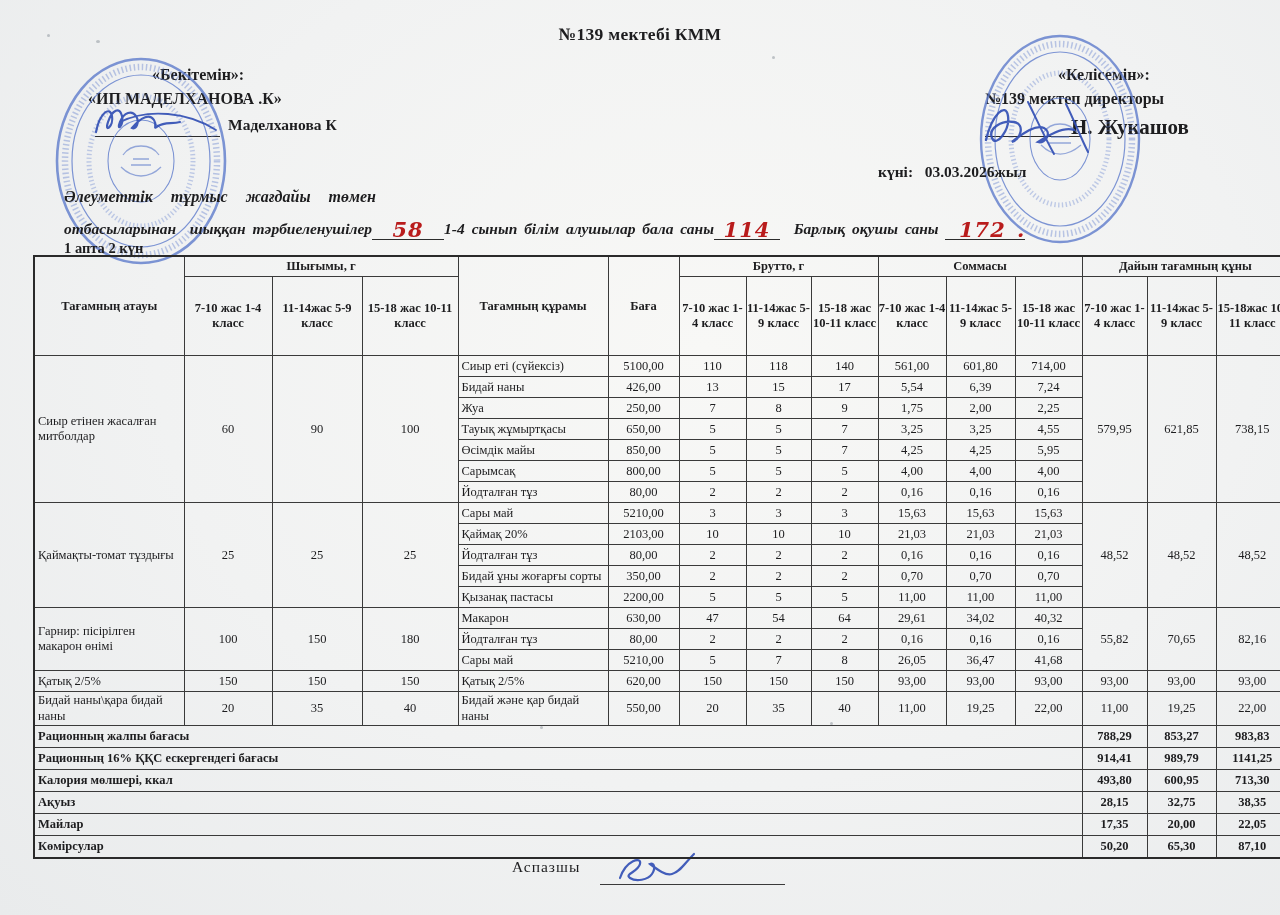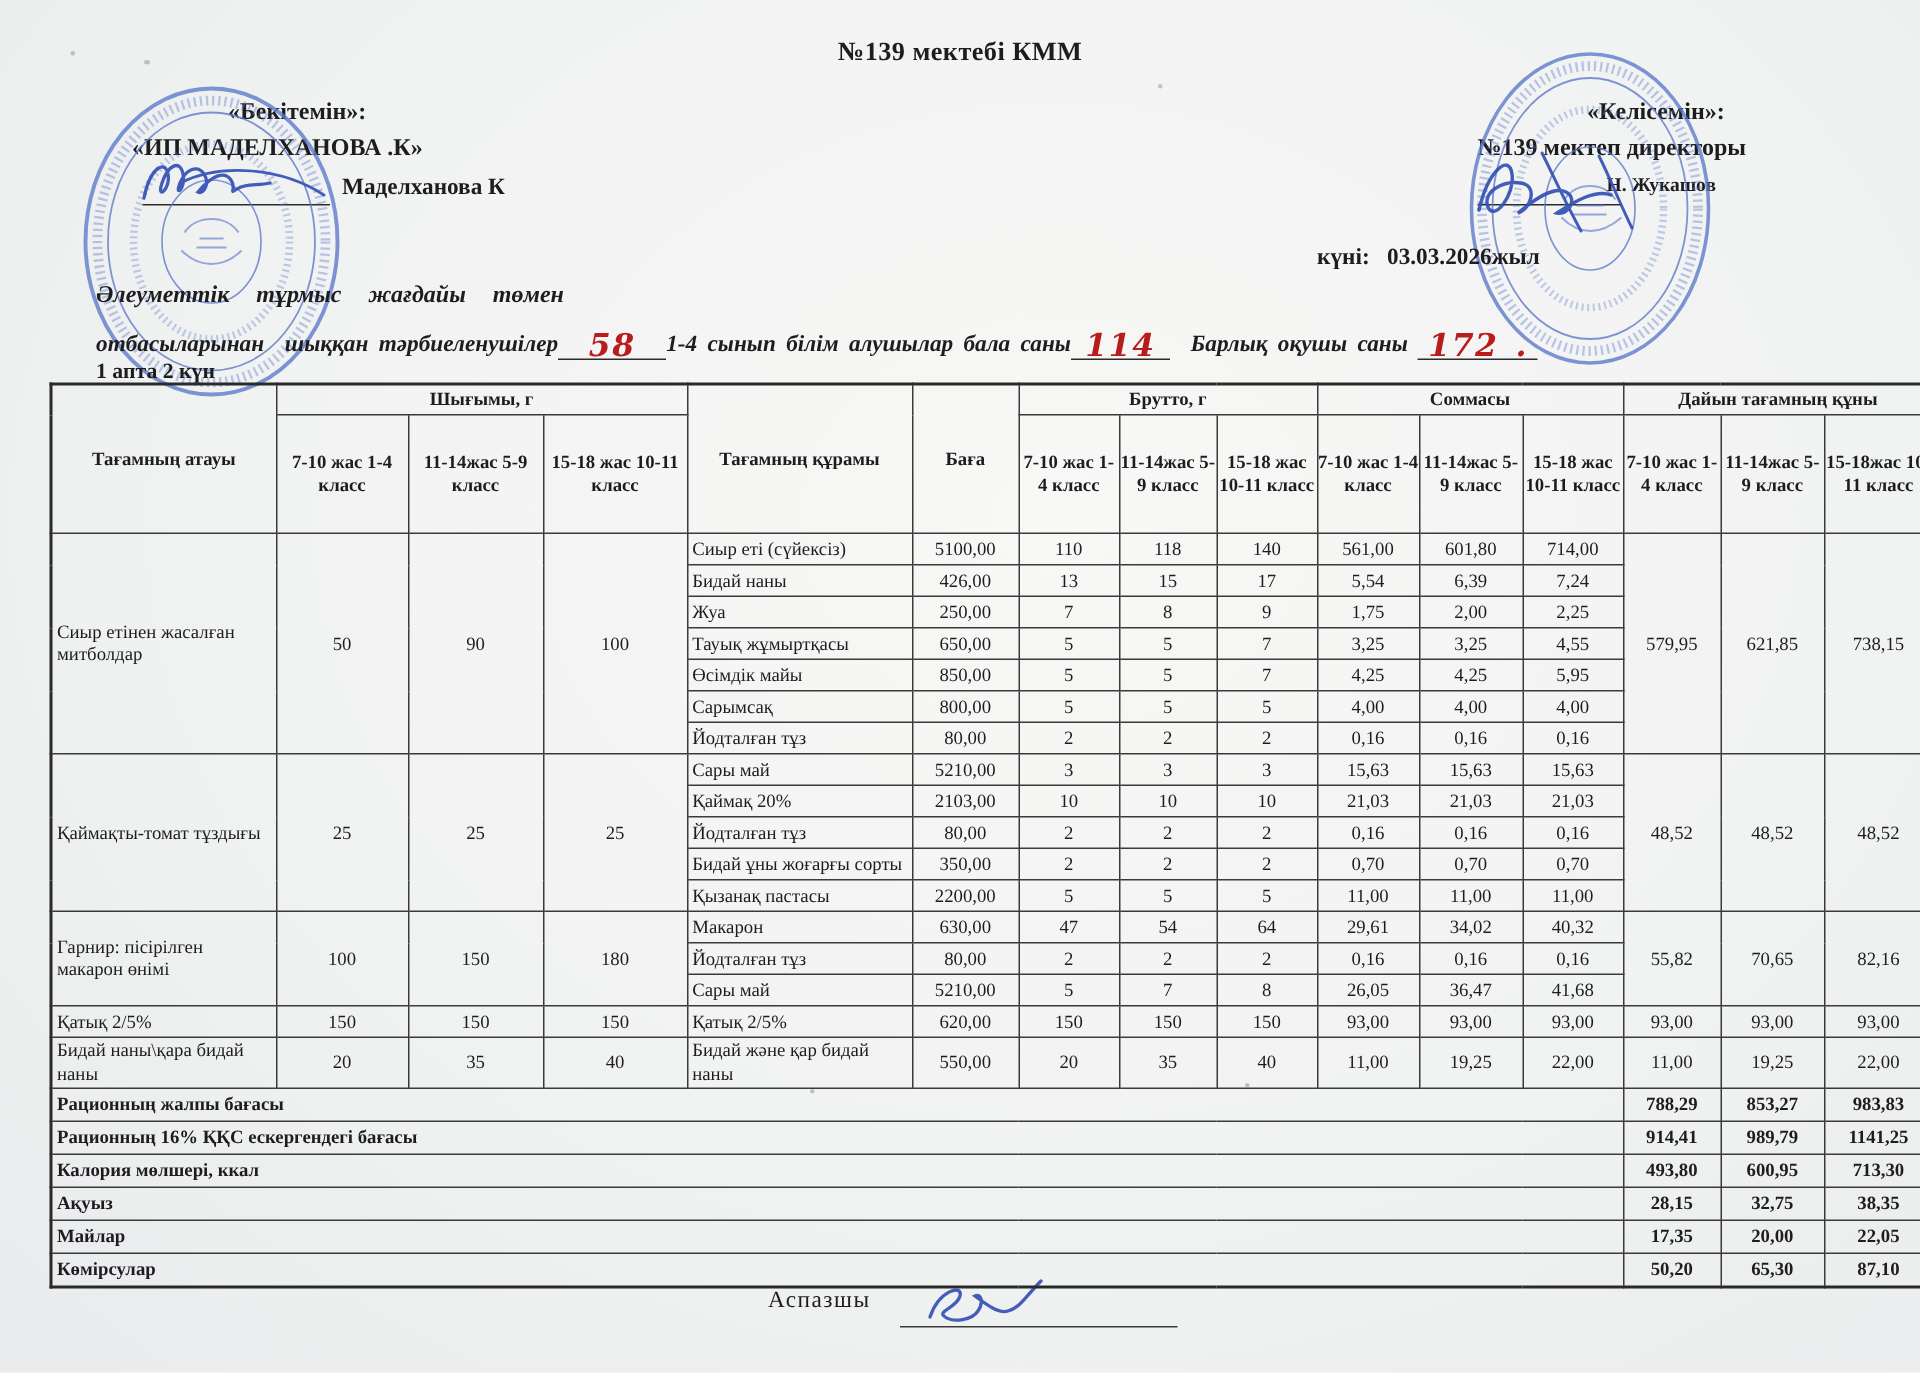--- a/index.html
+++ b/index.html
@@ -18,32 +18,32 @@
   .keepws{white-space:pre-wrap;}
 
   .doc-title{left:0;right:0;top:24px;text-align:center;font-size:17.5px;letter-spacing:.3px;}
   .appr-left-label{left:152px;top:66px;font-size:16px;}
   .appr-left-org{left:88px;top:90px;font-size:16px;}
   .appr-left-sigline{left:95px;top:136px;width:125px;border-bottom:1.4px solid #2c2c2c;height:0;}
   .appr-left-name{left:228px;top:116px;font-size:15.5px;}
   .appr-right-label{left:1058px;top:66px;font-size:16px;}
   .appr-right-role{left:985px;top:90px;font-size:16px;}
   .appr-right-sigline{left:985px;top:136px;width:96px;border-bottom:1.4px solid #2c2c2c;height:0;}
-  .appr-right-name{left:1071px;top:115px;font-size:13px;}
+  .appr-right-name{left:1071px;top:115px;font-size:21px;}
 
   .menu-title{left:310px;top:163px;font-size:15.5px;word-spacing:2px;}
   .menu-date{left:878px;top:163px;font-size:15.5px;}
   .social1{left:64px;top:188px;font-size:16px;word-spacing:5px;}
   .social2{left:64px;top:214px;font-size:15.5px;word-spacing:3px;}
   .weekday{left:64px;top:240px;font-size:14.5px;}
   .cook{left:512px;top:858px;font-size:15.5px;letter-spacing:1px;}
   .cook-line{left:600px;top:884px;width:185px;border-bottom:1.3px solid #3a3a3a;height:0;}
 
   .blank{display:inline-block;border-bottom:1.4px solid #2c2c2c;text-align:center;vertical-align:baseline;}
-  .blank.w1{width:72px;} .blank.w2{width:66px;} .blank.w3{width:80px;}
+  .blank.w1{width:72px;} .blank.w2{width:66px;} .blank.w3{width:80px;text-align:right;}
   .hw{font-family:"DejaVu Serif",serif;font-style:italic;font-size:21px;color:#b91c1c;position:relative;top:3px;letter-spacing:1px;}
 
   table.menu{border-collapse:collapse;table-layout:fixed;width:1243px;background:transparent;border:2px solid #2a2a2a;}
   table.menu th,table.menu td{
     border:1px solid #3a3a3a;
     font-size:12.5px;line-height:1.22;padding:1px 3px;
     overflow:hidden;vertical-align:middle;
   }
   table.menu th{font-weight:700;text-align:center;padding:2px 0;}
   tr.hrow2 th{height:74px;}
@@ -168,21 +168,21 @@
           <th>11-14жас 5-9 класс</th>
           <th>15-18 жас 10-11 класс</th>
           <th>7-10 жас 1-4 класс</th>
           <th>11-14жас 5-9 класс</th>
           <th>15-18жас 10-11 класс</th>
         </tr>
       </thead>
       <tbody>
           <tr>
             <td class="c-name" rowspan="7">Сиыр етінен жасалған митболдар</td>
-            <td class="c-num c-top" rowspan="7">50</td>
+            <td class="c-num c-top" rowspan="7">60</td>
             <td class="c-num c-top" rowspan="7">90</td>
             <td class="c-num c-top" rowspan="7">100</td>
             <td class="c-comp">Сиыр еті (сүйексіз)</td>
             <td class="c-num">5100,00</td>
             <td class="c-num">110</td>
             <td class="c-num">118</td>
             <td class="c-num">140</td>
             <td class="c-num">561,00</td>
             <td class="c-num">601,80</td>
             <td class="c-num">714,00</td>

